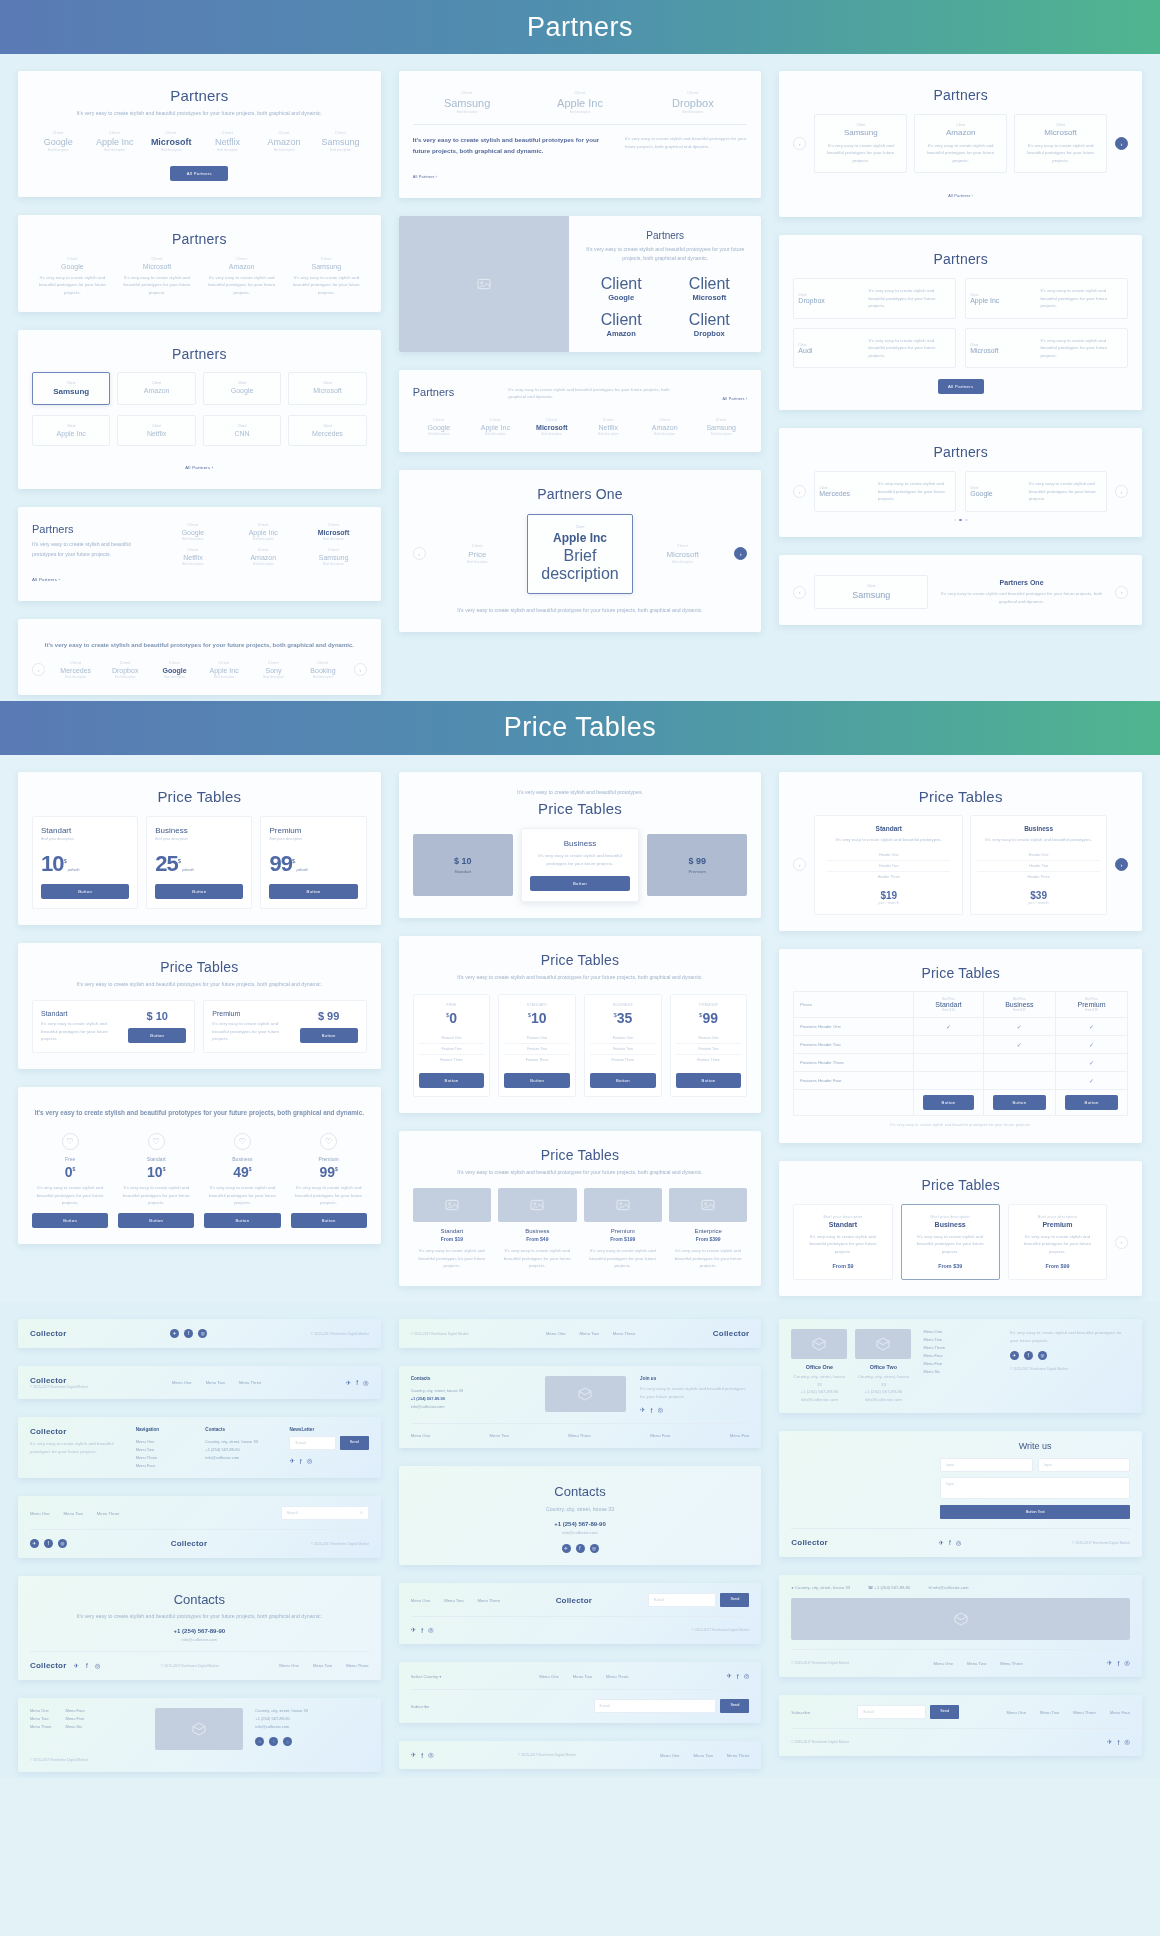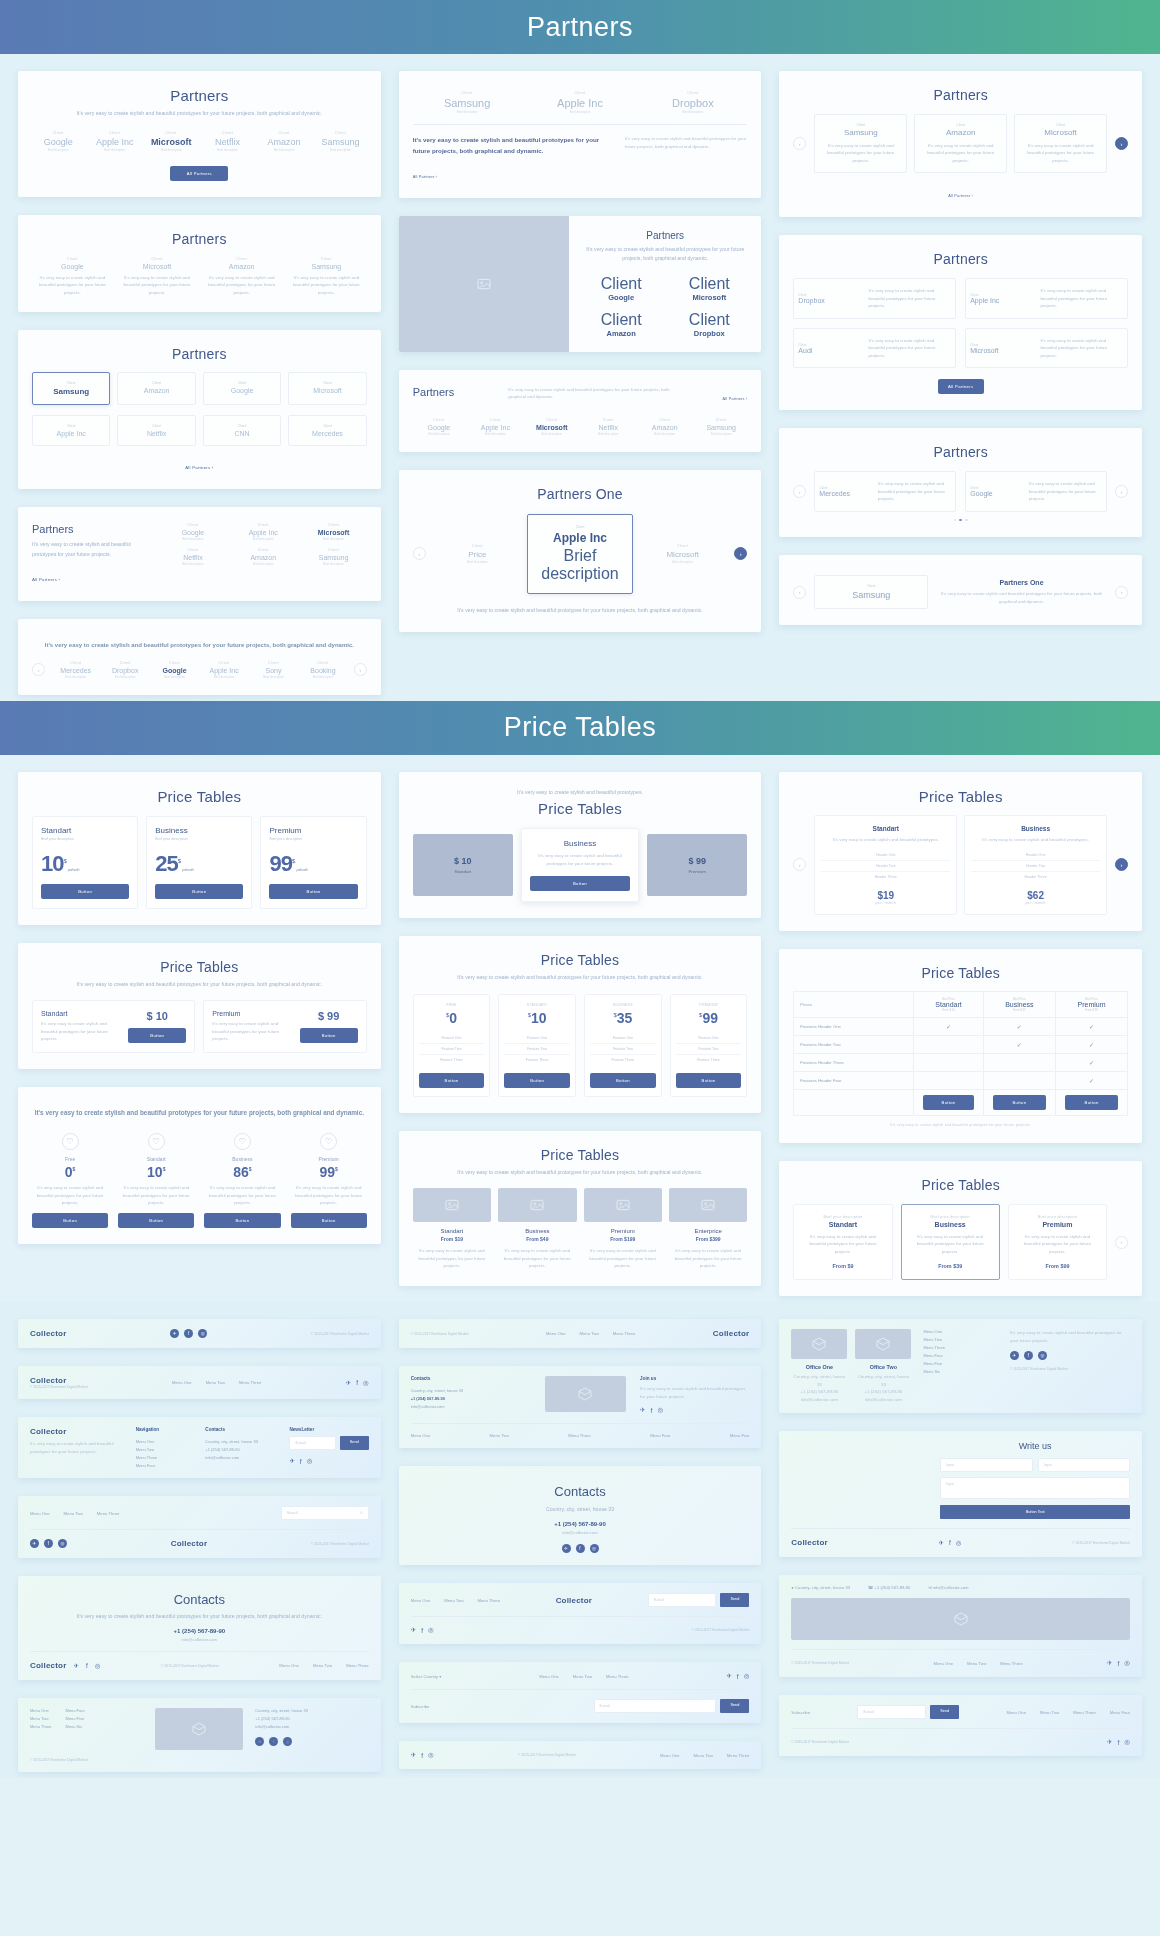--- a/index.html
+++ b/index.html
@@ -711,21 +711,21 @@
             <div class="ico">
               <div class="circ">♡</div>
               <div class="nm2">Standart</div>
               <div class="am2"><span>10</span><span class="cur">$</span></div>
               <div class="tiny" style="margin-top:4px">It's very easy to create stylish and beautiful prototypes for your future projects.</div>
               <div class="btn wide" style="margin-top:7px">Button</div>
             </div>
             <div class="ico">
               <div class="circ">♡</div>
               <div class="nm2">Business</div>
-              <div class="am2"><span>86</span><span class="cur">$</span></div>
+              <div class="am2"><span>49</span><span class="cur">$</span></div>
               <div class="tiny" style="margin-top:4px">It's very easy to create stylish and beautiful prototypes for your future projects.</div>
               <div class="btn wide" style="margin-top:7px">Button</div>
             </div>
             <div class="ico">
               <div class="circ">♡</div>
               <div class="nm2">Premium</div>
               <div class="am2"><span>99</span><span class="cur">$</span></div>
               <div class="tiny" style="margin-top:4px">It's very easy to create stylish and beautiful prototypes for your future projects.</div>
               <div class="btn wide" style="margin-top:7px">Button</div>
             </div>
@@ -858,40 +858,40 @@
         </div>
       </div>
 
       <div class="col">
 
         <div class="card tall">
           <div class="h-title lg">Price Tables</div>
           <div class="carousel" style="margin-top:10px">
             <div class="arrow">‹</div>
             <div style="flex:1;display:flex;gap:7px">
-              <div class="pcard" style="text-align:center;padding:9px 6px">
+              <div class="pcard" style="text-align:center;padding:9px 12px">
                 <div style="font-size:6.5px;color:#41588a;font-weight:700">Standart</div>
                 <div class="tiny" style="margin-top:4px">It's very easy to create stylish and beautiful prototypes.</div>
                 <div style="margin-top:7px">
                   <div class="feat">Header One</div>
                   <div class="feat">Header Two</div>
                   <div class="feat">Header Three</div>
                 </div>
                 <div style="font-size:10px;color:#4f69a5;font-weight:700;margin-top:8px">$19</div>
                 <div class="micro">per / month</div>
               </div>
               <div class="pcard" style="text-align:center;padding:9px 6px">
                 <div style="font-size:6.5px;color:#41588a;font-weight:700">Business</div>
                 <div class="tiny" style="margin-top:4px">It's very easy to create stylish and beautiful prototypes.</div>
                 <div style="margin-top:7px">
                   <div class="feat">Header One</div>
                   <div class="feat">Header Two</div>
                   <div class="feat">Header Three</div>
                 </div>
-                <div style="font-size:10px;color:#4f69a5;font-weight:700;margin-top:8px">$62</div>
+                <div style="font-size:10px;color:#4f69a5;font-weight:700;margin-top:8px">$39</div>
                 <div class="micro">per / month</div>
               </div>
             </div>
             <div class="arrow solid">›</div>
           </div>
           <div style="position:absolute"></div>
         </div>
 
         <div class="card tall">
           <div class="h-title">Price Tables</div>

